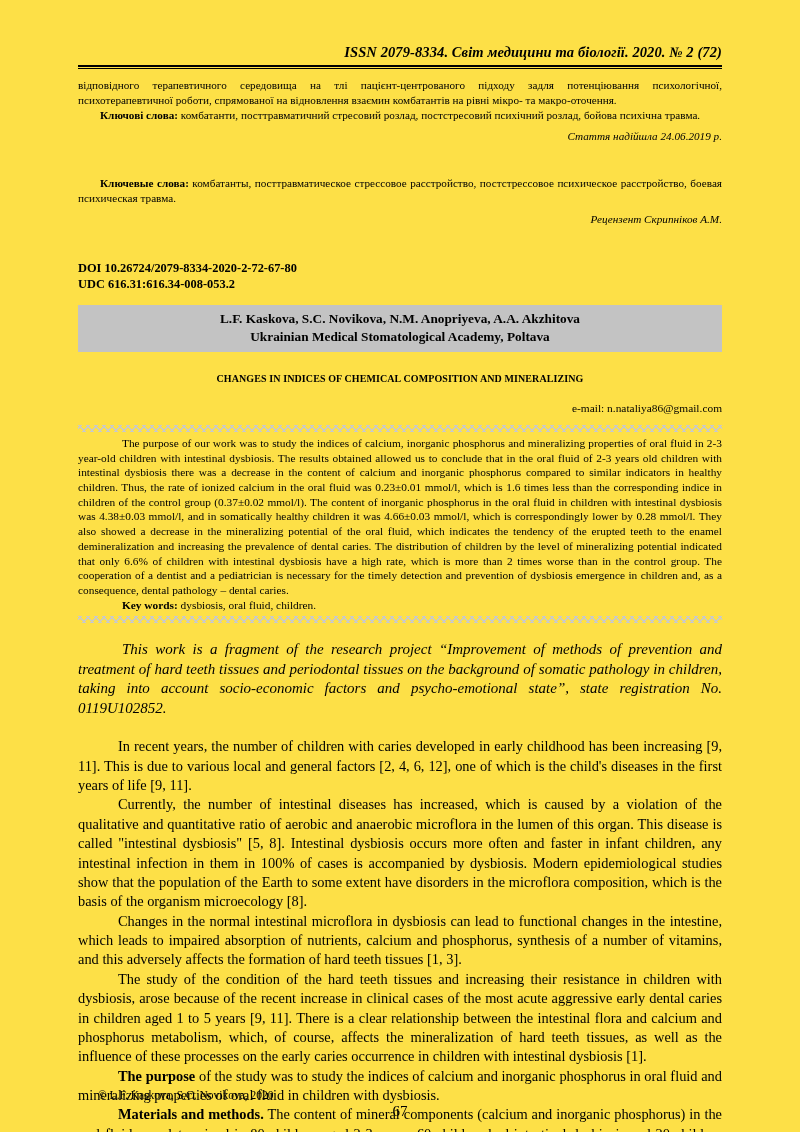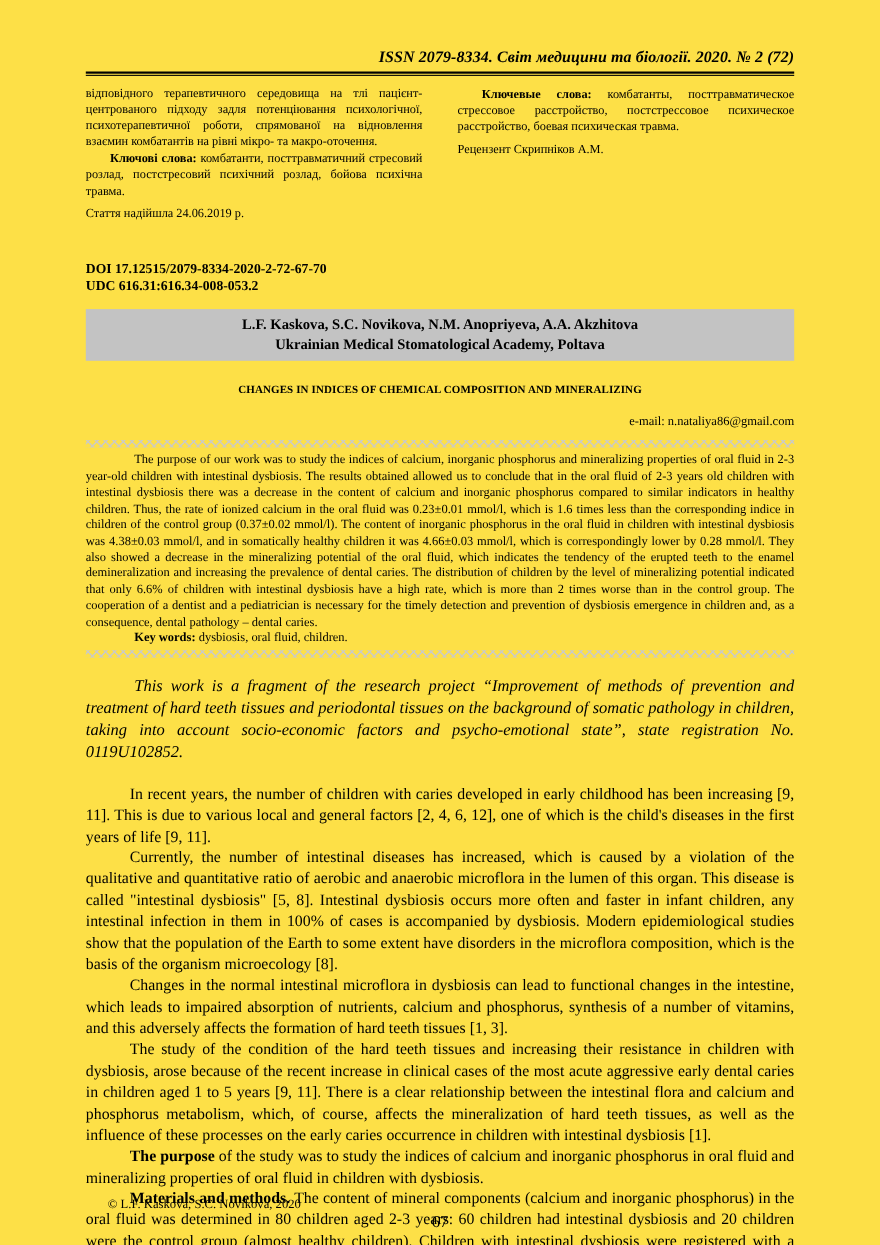--- a/index.html
+++ b/index.html
@@ -41,39 +41,41 @@
   .head-rule-thin {
     border-top: 1px solid #000;
     margin-top: 1.5px;
   }
 
   
   .two-col {
     display: flex;
     gap: 32px;
     margin-top: 9px;
+    flex-direction: column;
   }
   .col {
     flex: 1 1 0;
     min-width: 0;
   }
   .col p {
     margin: 0;
     font-size: 11.2px;
     line-height: 1.30;
     text-align: justify;
     text-justify: inter-word;
   }
   .col p.kw {
     text-indent: 22px;
     margin-top: 1px;
   }
   .col p.signature {
-    text-align: left;
+    text-align: right;
     margin-top: 6px;
+    font-style: italic;
   }
   .b { font-weight: bold; margin-top: 24px; }
 
   
   .ids {
     margin-top: 34px;
     font-size: 12.4px;
     font-weight: bold;
     line-height: 1.30;
   }
@@ -186,21 +188,21 @@
         <p class="kw"><span class="b">Ключові слова:</span><span> комбатанти, посттравматичний стресовий розлад, постстресовий психічний розлад, бойова психічна травма.</span></p>
         <p class="signature">Стаття надійшла 24.06.2019 р.</p>
       </div>
       <div class="col">
         <p class="kw"><span class="b">Ключевые слова:</span><span> комбатанты, посттравматическое стрессовое расстройство, постстрессовое психическое расстройство, боевая психическая травма.</span></p>
         <p class="signature">Рецензент Скрипніков А.М.</p>
       </div>
     </div>
 
     <div class="ids">
-      <div>DOI 17.12515/2079-8334-2020-2-72-67-70</div>
+      <div>DOI 10.26724/2079-8334-2020-2-72-67-80</div>
       <div>UDC 616.31:616.34-008-053.2</div>
     </div>
 
     <div class="authors-band">
       <div>L.F. Kaskova, S.C. Novikova, N.M. Anopriyeva, A.A. Akzhitova</div>
       <div>Ukrainian Medical Stomatological Academy, Poltava</div>
     </div>
 
     <div class="paper-title">
       <div>CHANGES IN INDICES OF CHEMICAL COMPOSITION AND MINERALIZING</div>

